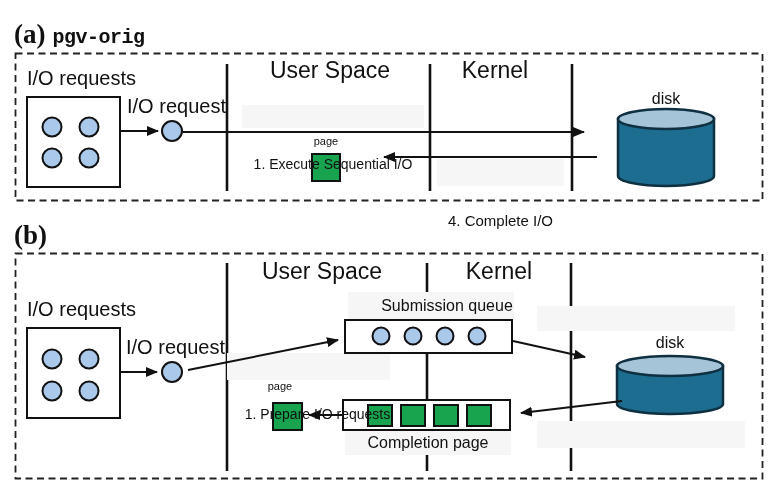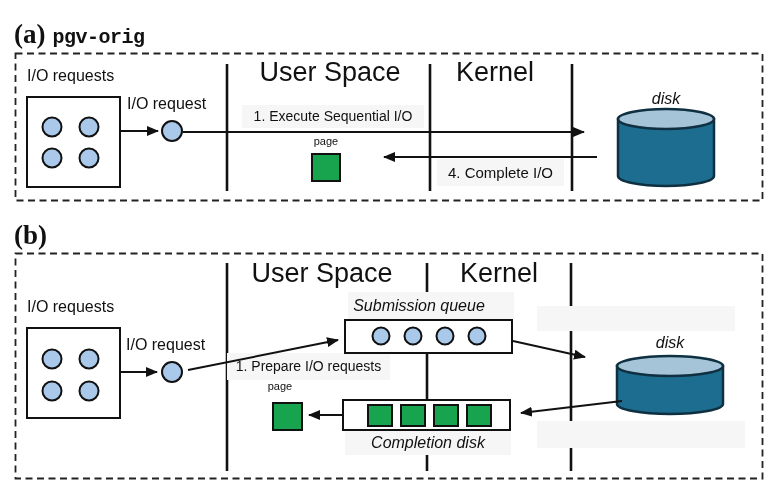--- a/index.html
+++ b/index.html
@@ -3,24 +3,24 @@
 <meta charset="utf-8">
 <style>
   html,body{margin:0;padding:0;background:#ffffff;}
   #canvas{position:relative;width:780px;height:491px;background:#ffffff;overflow:hidden;
           font-family:"Liberation Sans",sans-serif;color:#111;}
   svg.layer{position:absolute;left:0;top:0;width:780px;height:491px;}
   .t{position:absolute;white-space:nowrap;}
   .title{font-size:27px;font-weight:bold;display:flex;align-items:baseline;gap:7px;}
   .title .idx{font-family:"Liberation Serif",serif;}
   .title .name{font-family:"Liberation Mono",monospace;font-size:20px;letter-spacing:-0.5px;}
-  .hdr{font-size:27px;text-align:center;}
-  .small{font-size:16px;}
-  .step{font-size:14px;text-align:center;}
-  .qlbl{font-size:16px;text-align:center;font-style:italic;}
+  .hdr{font-size:23px;text-align:center;}
+  .small{font-size:20px;}
+  .step{font-size:14px;text-align:center;margin-top:48px;}
+  .qlbl{font-size:16px;text-align:center;}
   .pg{font-size:11px;text-align:center;}
 </style>
 </head>
 <body>
 
 <div id="canvas">
 
   <svg class="layer" viewBox="0 0 780 491">
     <defs>
       <marker id="ah" viewBox="0 0 12 10" refX="11" refY="5" markerWidth="12" markerHeight="10" markerUnits="userSpaceOnUse" orient="auto">
@@ -122,19 +122,19 @@
   <div class="t pg" style="left:296px;top:135px;width:60px;">page</div>
   <div class="t qlbl" style="left:636px;top:90px;width:60px;">disk</div>
 
   <div class="t title" style="left:14px;top:220px;">
     <span class="idx">(b)</span>
   </div>
   <div class="t hdr" style="left:242px;top:258px;width:160px;">User Space</div>
   <div class="t hdr" style="left:444px;top:258px;width:110px;">Kernel</div>
   <div class="t small" style="left:27px;top:298px;">I/O requests</div>
   <div class="t small" style="left:126px;top:336px;">I/O request</div>
-  <div class="t step" style="left:227px;top:353px;width:163px;line-height:27px;">1. Prepare I/O requests</div>
-  <div class="t qlbl" style="left:336px;top:292px;width:166px;line-height:27px;">Submission queue</div>
+  <div class="t step" style="left:227px;top:353px;width:163px;line-height:27px;padding-left:9px;">1. Prepare I/O requests</div>
+  <div class="t qlbl" style="left:364px;top:292px;width:166px;line-height:27px;">Submission queue</div>
   <div class="t qlbl" style="left:640px;top:334px;width:60px;">disk</div>
-  <div class="t qlbl" style="left:345px;top:430px;width:166px;line-height:25px;">Completion disk</div>
+  <div class="t qlbl" style="left:345px;top:430px;width:166px;line-height:25px;">Completion page</div>
   <div class="t pg" style="left:250px;top:380px;width:60px;">page</div>
 
 </div>
 
 </body></html>

